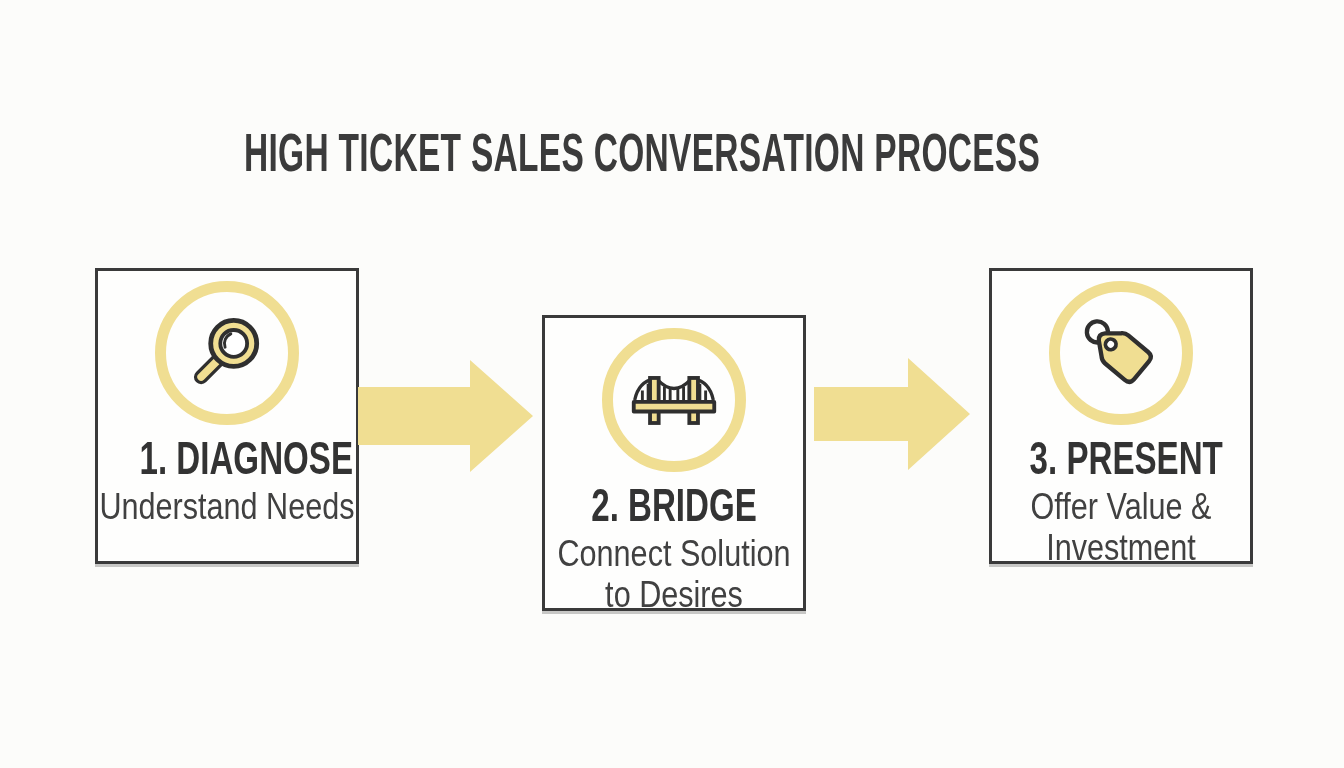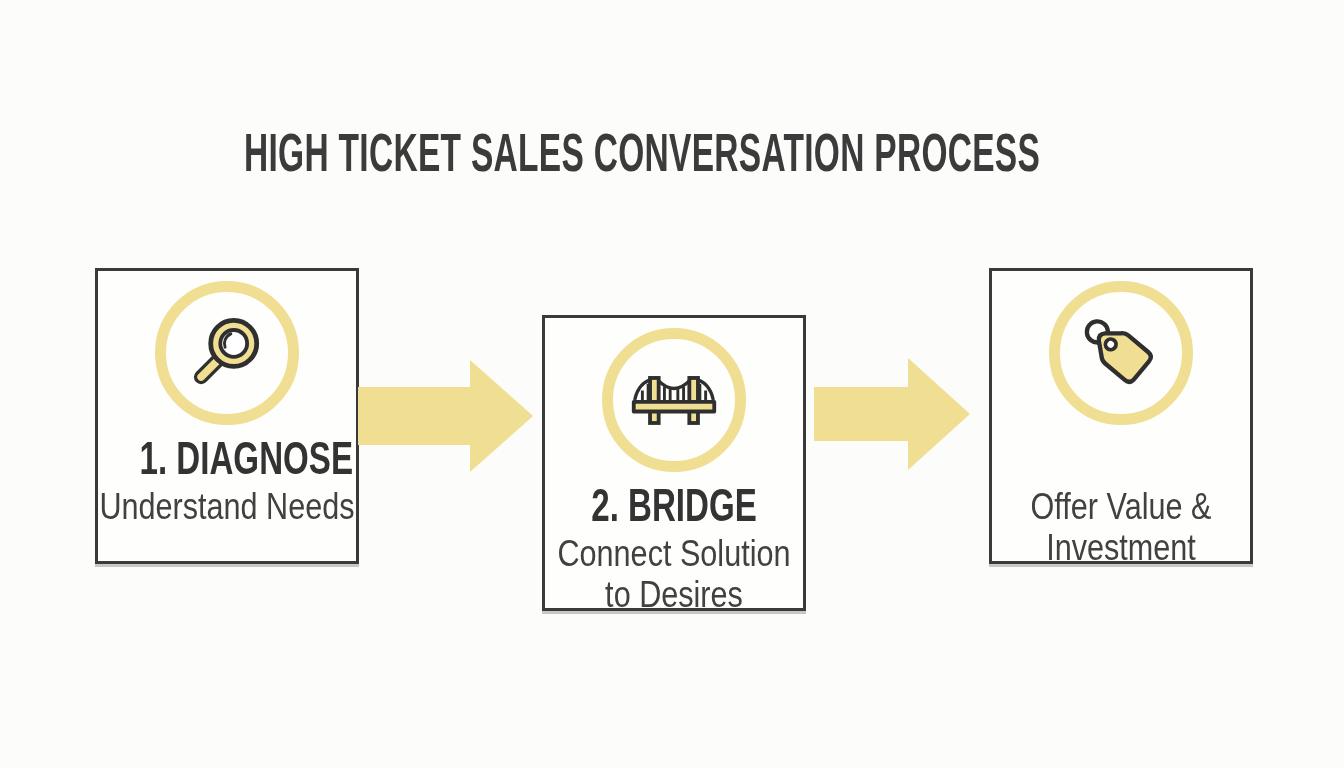--- a/index.html
+++ b/index.html
@@ -134,16 +134,19 @@
   <div class="card c3">
     <div class="ring">
       <svg width="92" height="92" viewBox="0 0 96 96">
         <g transform="rotate(40 48 48)">
           <circle class="fn sd" cx="15" cy="47" r="11" stroke-width="4.5"></circle>
           <path class="fa sd" stroke-width="4.5" stroke-linejoin="round" d="M42,29 L69,29 Q76,29 76,36 L76,60 Q76,67 69,67 L42,67 Q38,67 35,64 L22,53 Q17,48 22,43 L35,32 Q38,29 42,29 Z"></path>
           <circle class="fw sd" cx="34" cy="48" r="5.5" stroke-width="4"></circle>
         </g>
       </svg>
     </div>
+    <div class="step-label">
+      <span>3. PRESENT</span>
+    </div>
     <div class="step-sub">Offer Value &amp; Investment</div>
   </div>
 
 </div>
 
 </body></html>

